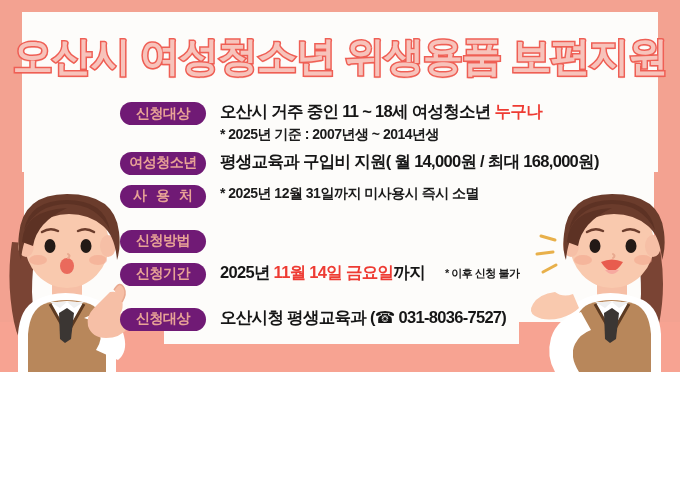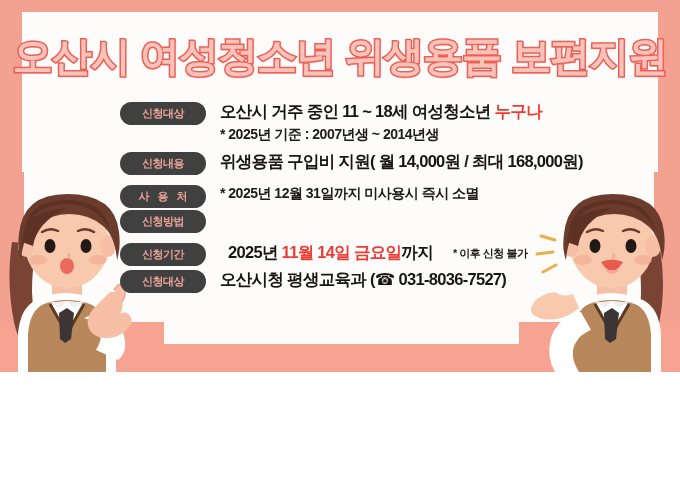--- a/index.html
+++ b/index.html
@@ -69,23 +69,23 @@
     display: flex;
     align-items: flex-start;
     padding-left: 120px;
     margin-bottom: 2px;
   }
   .pill {
     flex: 0 0 auto;
     width: 86px;
     height: 23px;
     border-radius: 12px;
-    background: #404040;
+    background: #701a75;
     color: #e8a396;
-    font-size: 11px;
+    font-size: 14px;
     font-weight: 700;
     letter-spacing: -0.5px;
     display: flex;
     align-items: center;
     justify-content: center;
     margin-top: 2px;
   }
   .pill.spaced { letter-spacing: 2.5px; text-indent: 2.5px; }
   .row-body {
     margin-left: 14px;
@@ -112,23 +112,23 @@
     display: inline-block;
     font-size: 11px;
     font-weight: 700;
     color: #1b1b1b;
     letter-spacing: -0.5px;
     margin-left: 20px;
     vertical-align: middle;
   }
   .r1 { margin-bottom: 6px; }
   .r2 { margin-bottom: 8px; }
-  .r3 { margin-bottom: 0; }
+  .r3 { margin-bottom: 20px; }
   .r4 { margin-bottom: 8px; flex-direction: column; }
-  .r5 { margin-bottom: 2px; gap: 8px; }
+  .r5 { margin-bottom: 20px; }
 
   
   .logo {
     position: absolute;
     left: 258px;
     top: 386px;
     width: 165px;
     height: 56px;
     z-index: 7;
   }
@@ -262,23 +262,23 @@
 
     <div class="row r1">
       <div class="pill">신청대상</div>
       <div class="row-body">
         <div class="row-main"><span>오산시 거주 중인 11 ~ 18세 여성청소년 </span><span class="hl">누구나</span><span></span></div>
         <div class="row-note">* 2025년 기준 : 2007년생 ~ 2014년생</div>
       </div>
     </div>
 
     <div class="row r2">
-      <div class="pill">신청내용</div>
-      <div class="row-body">
-        <div class="row-main"><span>위생용품 구입비 지원( 월 14,000원 /  최대 168,000원)</span><span class="hl"></span><span></span></div>
+      <div class="pill">여성청소년</div>
+      <div class="row-body">
+        <div class="row-main"><span>평생교육과 구입비 지원( 월 14,000원 /  최대 168,000원)</span><span class="hl"></span><span></span></div>
       </div>
     </div>
 
     <div class="row r3">
       <div class="pill spaced">사 용 처</div>
       <div class="row-body">
         <div class="row-note">* 2025년 12월 31일까지 미사용시 즉시 소멸</div>
       </div>
     </div>
 

